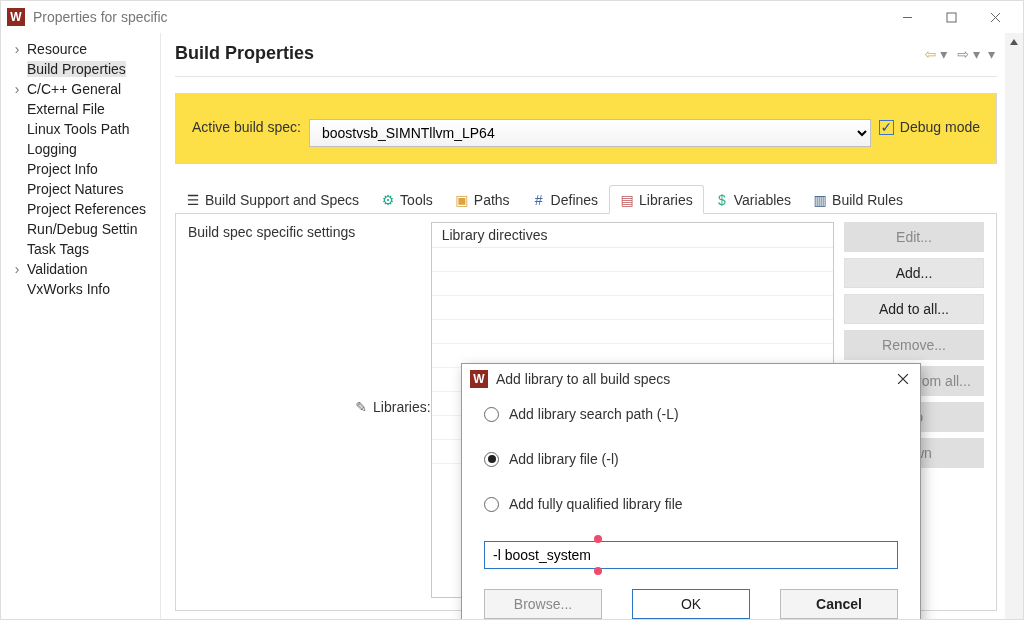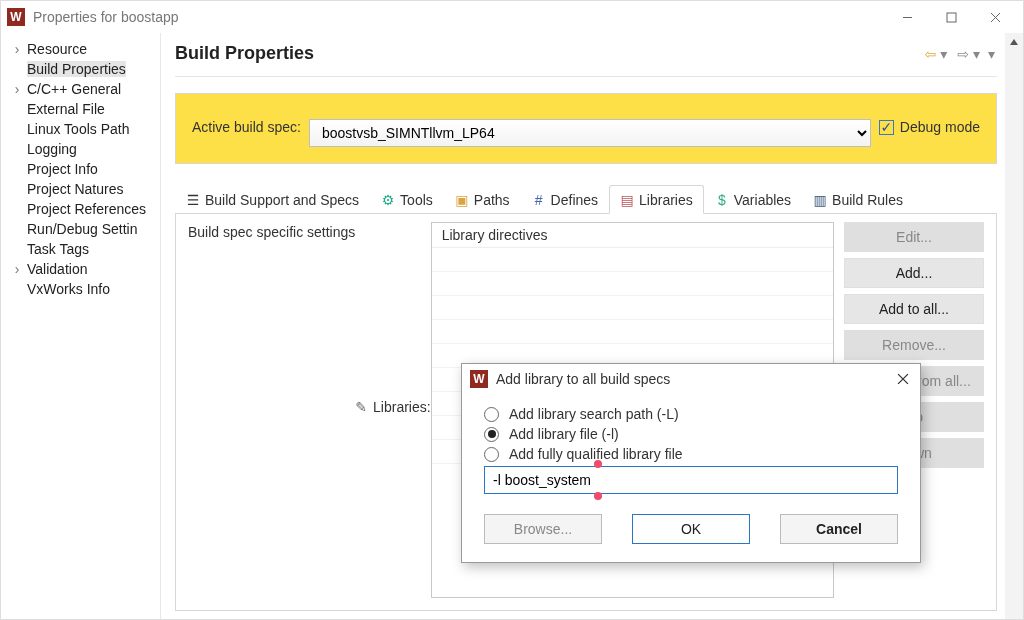--- a/index.html
+++ b/index.html
@@ -44,21 +44,21 @@
   .btncol { width:140px; display:flex; flex-direction:column; gap:6px; }
   .btn { padding:6px 4px; text-align:center; background:#dfdfdf; color:#888; border:1px solid #dfdfdf; min-height:30px; display:flex; align-items:center; justify-content:center; white-space:nowrap; }
   .btn.enabled { background:#e6e6e6; color:#222; }
 
   
   .dialog { position:absolute; top: 330px; left: 300px; width: 460px; background:#fff; border:1px solid #999; box-shadow: 3px 4px 12px rgba(0,0,0,0.25); }
   .dialog .dlgtitle { display:flex; align-items:center; padding: 6px 8px 4px; }
   .dialog .dlgtitle .logo { width:18px; height:18px; background:#8e2a1f; color:#fff; font-weight:bold; font-size:12px; display:flex; align-items:center; justify-content:center; margin-right:8px;}
   .dialog .dlgtitle .t { flex:1; color:#333; }
   .dialog .dlgtitle .x { width:18px; height:18px; display:flex; align-items:center; justify-content:center; color:#333;}
-  .dialog .dlgbody { padding: 14px 22px 8px; display:flex; flex-direction:column; gap:4px; }
+  .dialog .dlgbody { padding: 14px 22px 8px; display:flex; flex-direction:column; gap:29px; }
   .radio { display:flex; align-items:center; gap:10px; }
   .radio .r { width:15px; height:15px; border:1px solid #666; border-radius:50%; display:flex; align-items:center; justify-content:center;}
   .radio .r.sel::after { content:""; width:8px; height:8px; background:#222; border-radius:50%; }
   .dialog input.val { width: 100%; padding:5px 8px; font-size:14px; border:1px solid #2a76c4; outline:none; }
   .input-wrap { position:relative; }
   .cursor-dot { position:absolute; width:8px; height:8px; background:#f04a6d; border-radius:50%; left:110px; }
   .cursor-dot.top { top:-6px;} .cursor-dot.bot { bottom:-6px;}
   .dlgbtns { display:flex; gap:20px; justify-content:space-between; padding: 12px 22px 18px; }
   .dlgbtn { width:118px; text-align:center; padding:6px 0; border:1px solid #bbb; background:#f4f4f4; color:#888; }
   .dlgbtn.primary { border:1px solid #2a76c4; color:#222; background:#fff; }
@@ -66,21 +66,21 @@
   .scrollcol-outer { width:18px; background:#f3f3f3; }
   .chev-svg { color:#555; }
 </style>
 </head>
 <body>
 
 <div class="window">
 
   <div class="titlebar">
     <div class="logo">W</div>
-    <div class="title">Properties for boostapp</div>
+    <div class="title">Properties for specific</div>
     <div class="spacer"></div>
     <div class="winbtn">
         <svg viewBox="0 0 11 11">
           <path d="M1 5.5 H10" stroke="#666" stroke-width="1"></path>
         </svg>
       </div>
     <div class="winbtn">
         <svg viewBox="0 0 11 11">
           <rect x="1" y="1" width="9" height="9" fill="none" stroke="#666" stroke-width="1"></rect>
         </svg>

